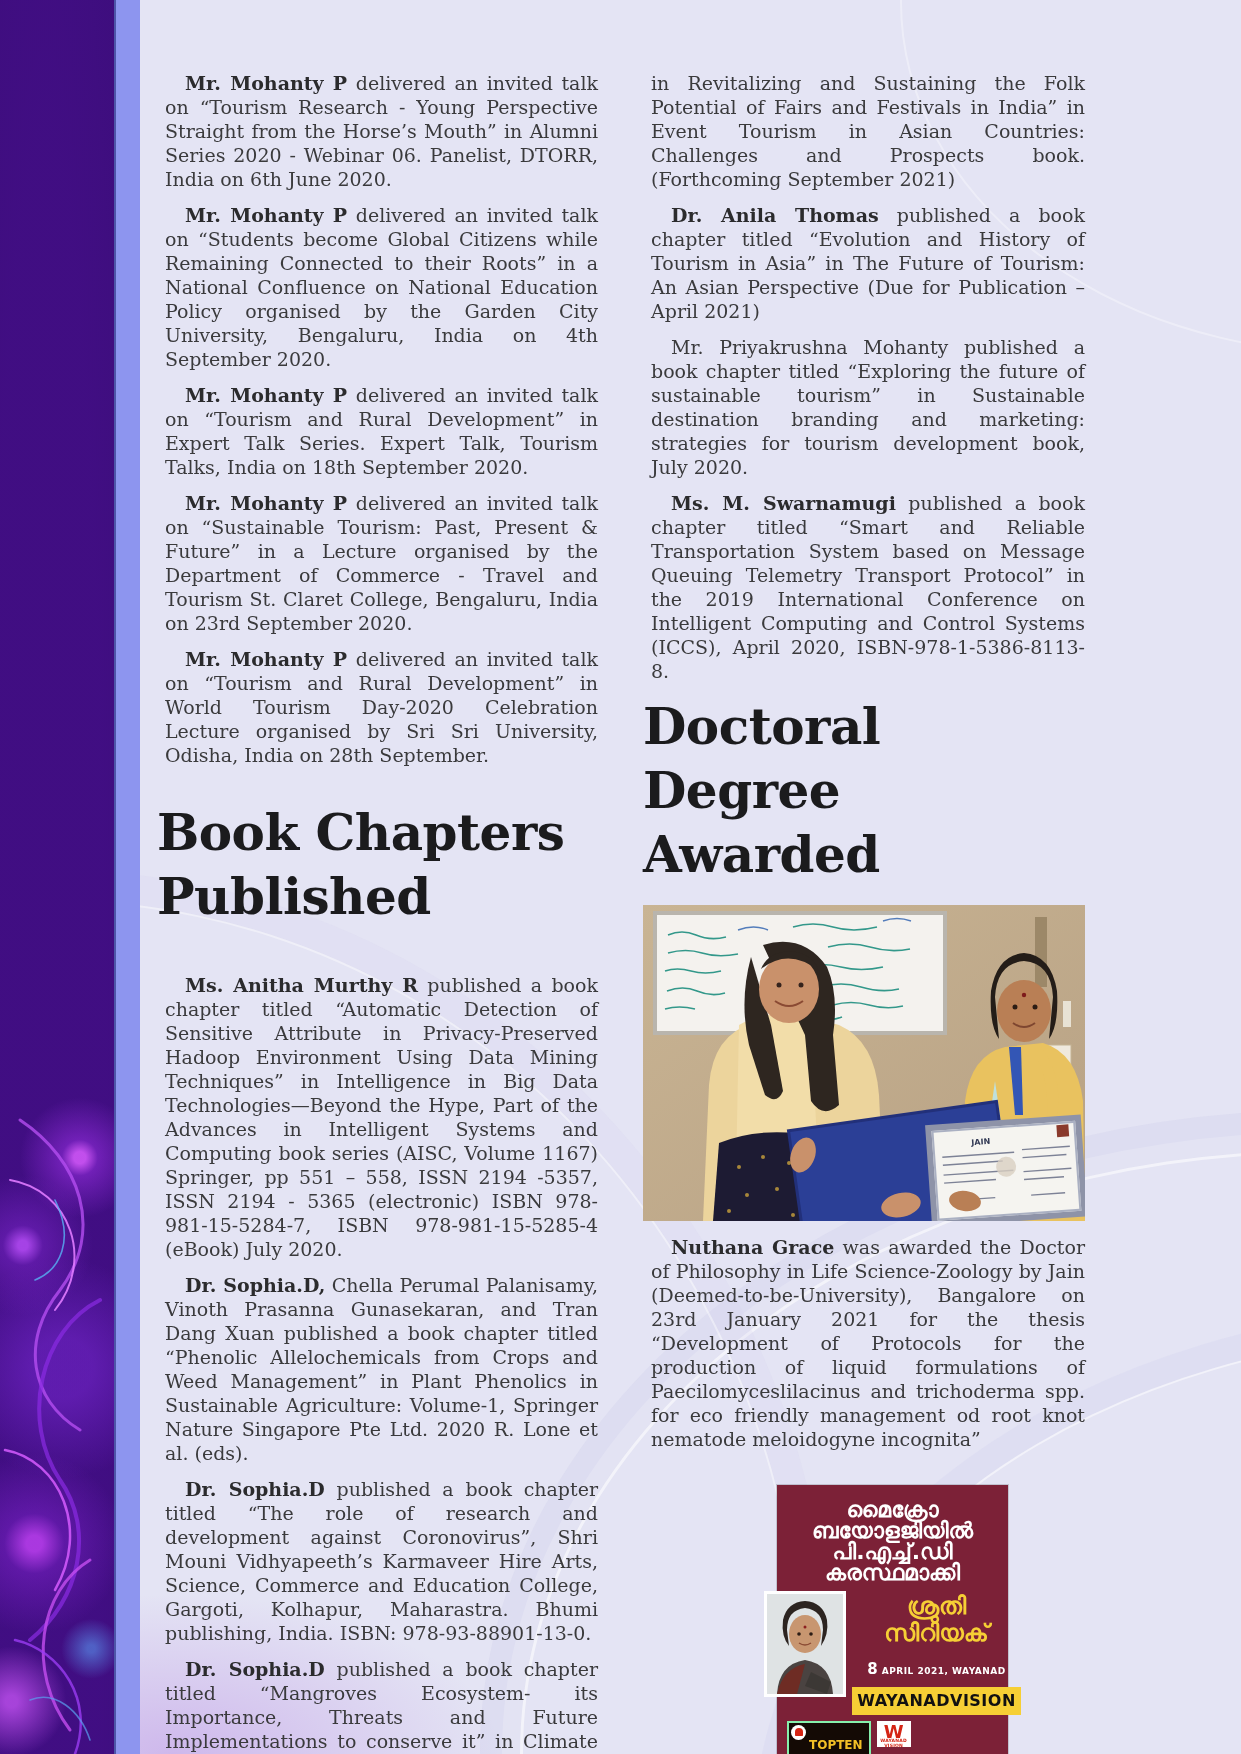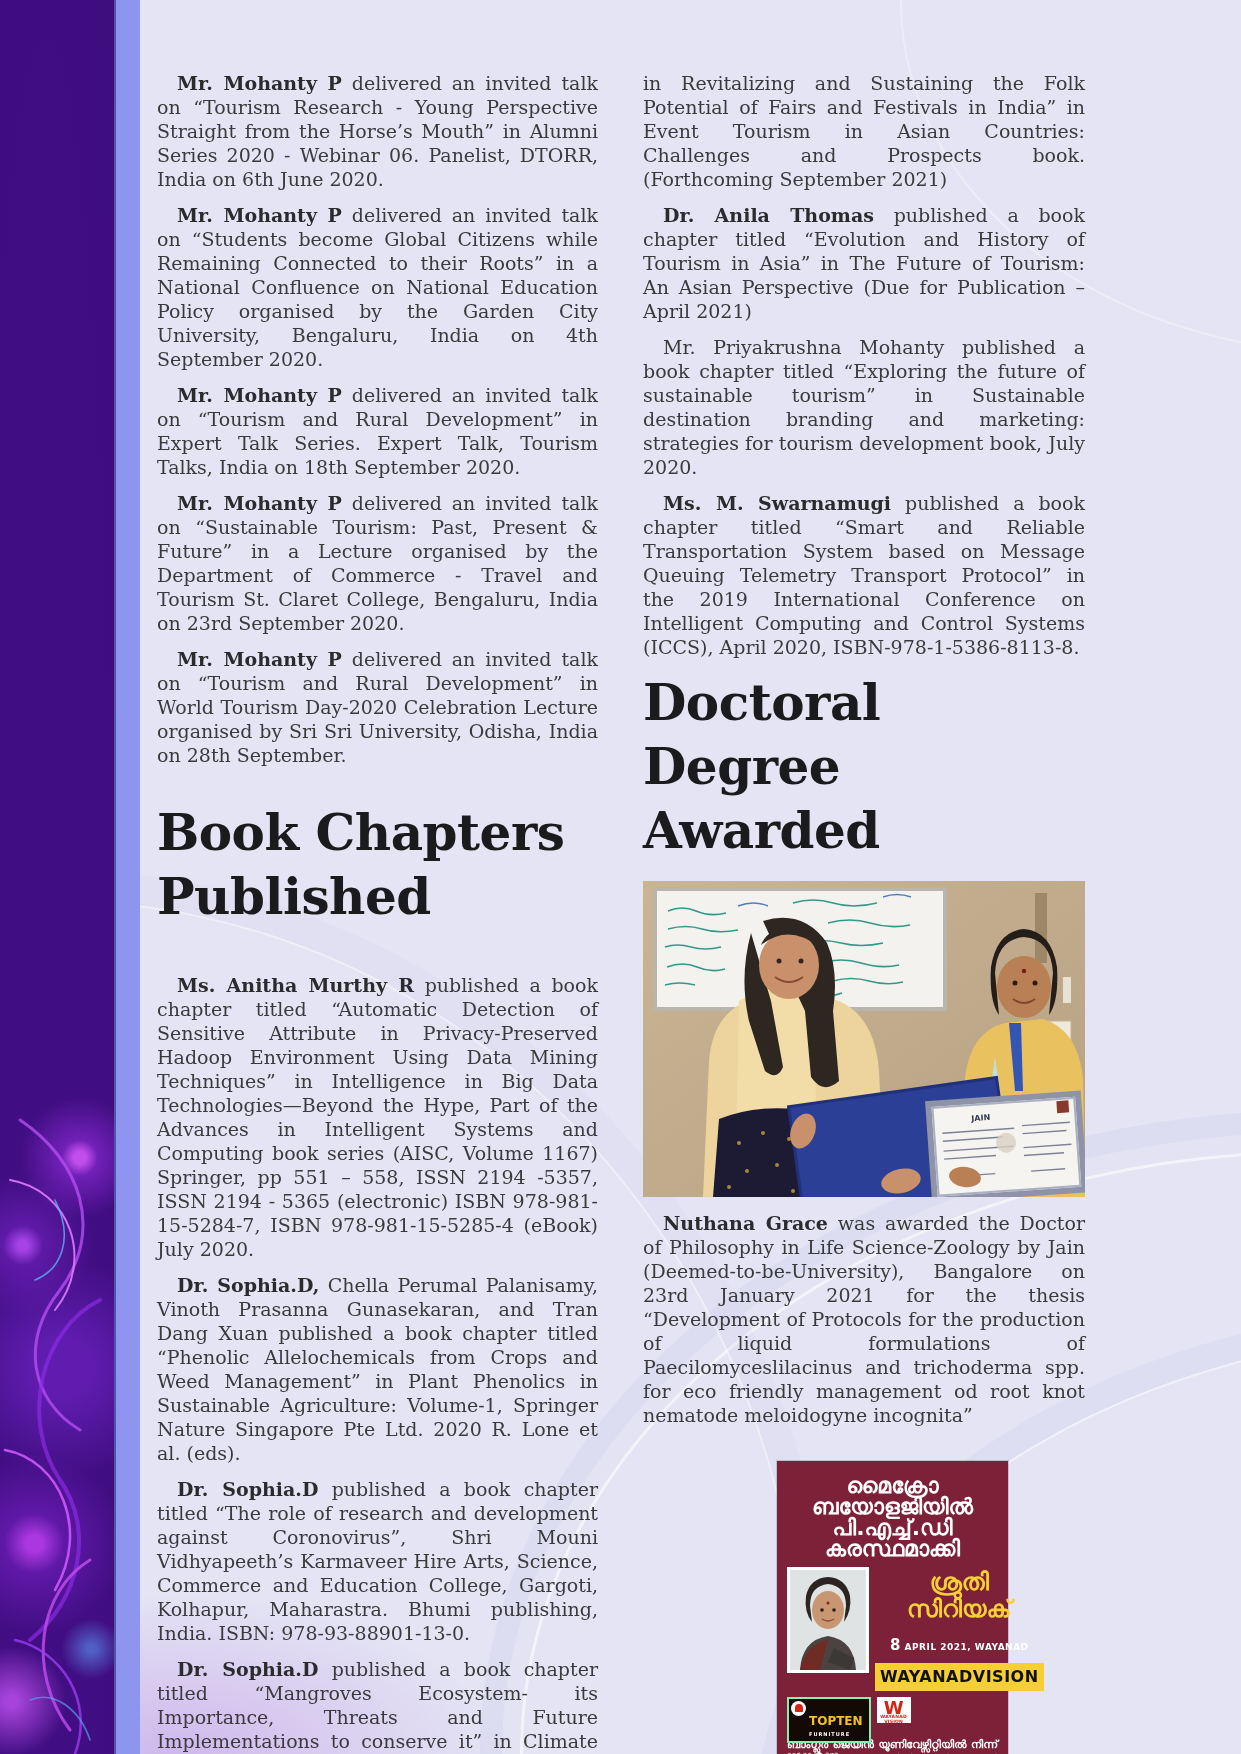--- a/index.html
+++ b/index.html
@@ -28,33 +28,33 @@
       radial-gradient(circle at 10% 97%, rgba(210,90,255,.7) 0 6px, rgba(120,40,200,0) 55px),
       radial-gradient(ellipse at 50% 85%, rgba(70,15,140,.8) 0 90px, rgba(40,8,90,0) 200px),
       radial-gradient(ellipse at 40% 67%, rgba(60,12,120,.7) 0 60px, rgba(30,6,70,0) 160px);}
   .strip svg{position:absolute;left:0;top:0;}
   
   .bar{position:absolute;left:114px;top:0;width:24px;height:1754px;background:#8d95ef;border-left:2px solid #4d55a8;}
   
   .col{position:absolute;top:71px;color:#3a3a3c;font-size:19px;line-height:24px;text-align:justify;}
   .col-left{left:157px;width:441px;}
   .col-right{left:643px;width:442px;}
-  p.para{margin:0 0 12px 0;text-indent:20px;}
+  p.para{margin:0 0 12px 8px;text-indent:20px;}
   p.para.no-indent{text-indent:0;}
   p.para b{color:#2b2b2d;}
   h1.head{font-size:50px;line-height:64px;color:#1b1b1d;margin:34px 0 44px 0;font-weight:bold;letter-spacing:-.5px;text-align:left;}
   h1.head.right{margin:12px 0 18px 0;}
   
   .photo{display:block;margin:2px 0 14px 0;}
   
   .clip{width:231px;margin:34px 0 0 134px;background:#7c2137;color:#fff;
     font-family:"DejaVu Sans","Liberation Sans",sans-serif;padding:14px 10px 12px 10px;box-sizing:border-box;
     box-shadow:0 0 0 1px rgba(0,0,0,.15);}
   .clip .hl{font-weight:bold;font-size:22px;line-height:21px;text-align:center;letter-spacing:0;}
-  .clip .mid{display:flex;margin-top:8px;}
+  .clip .mid{display:flex;margin-top:8px;justify-content:center;}
   .clip .portrait{width:82px;height:106px;background:#fff;padding:3px;box-sizing:border-box;flex:0 0 auto;}
   .clip .midr{flex:1;text-align:center;padding-left:6px;}
   .clip .name{color:#f6cf35;font-weight:bold;font-size:24px;line-height:27px;margin-top:2px;}
   .clip .date{color:#fff;font-size:9px;font-weight:bold;margin-top:10px;letter-spacing:.5px;}
   .clip .date b{font-size:15px;}
   .clip .badge{display:inline-block;background:#f6cf35;color:#111;font-weight:bold;font-size:16px;padding:2px 5px;margin-top:4px;letter-spacing:.5px;}
   .clip .logos{display:flex;align-items:flex-start;margin-top:6px;height:34px;}
   .clip .topten{background:#140a05;border:2px solid #86efac;color:#f3c026;font-weight:bold;font-size:12px;padding:16px 6px 0 20px;position:relative;line-height:13px;}
   .clip .topten .bell{position:absolute;left:2px;top:2px;width:15px;height:15px;border-radius:50%;background:#fff;}
   .clip .topten .bell:after{content:"";position:absolute;left:3.5px;top:3px;width:8px;height:8px;background:#d42414;border-radius:50% 50% 10% 10%;}

